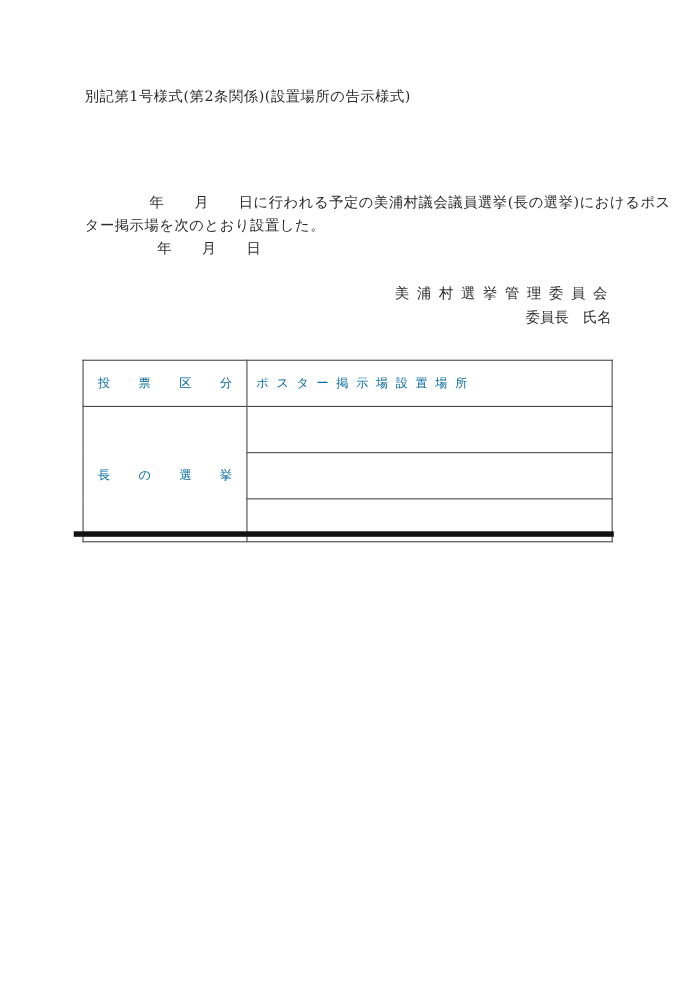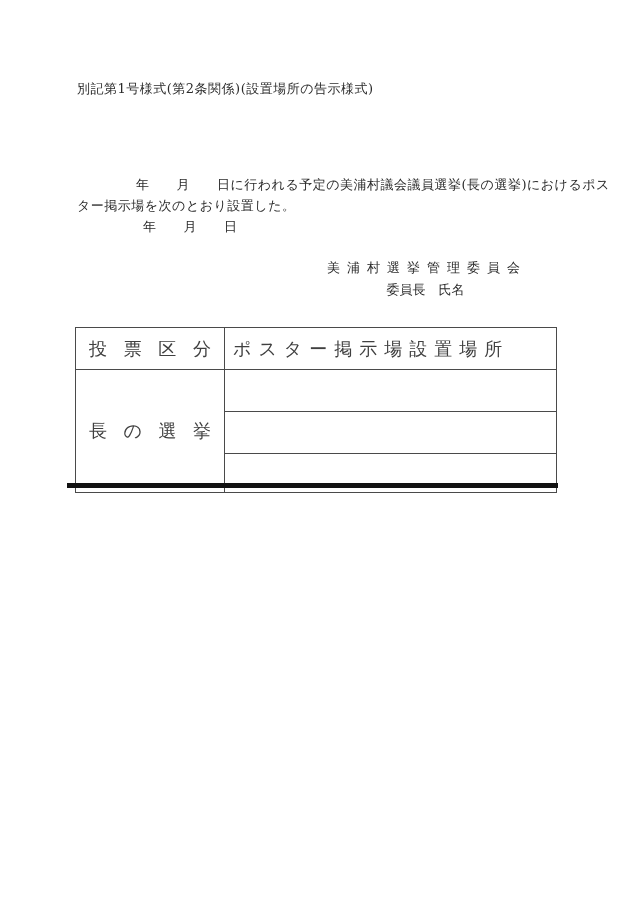--- a/index.html
+++ b/index.html
@@ -25,45 +25,45 @@
     position: absolute;
     font-size: 13px;
     line-height: 15px;
     white-space: pre;
     letter-spacing: 0.5px;
   }
   
   .sig {
     position: absolute;
     top: 260px;
-    left: 327px;
+    left: 359px;
     width: 197px;
     font-size: 13px;
     line-height: 15px;
   }
   .sig-committee {
     letter-spacing: 7px;
     white-space: nowrap;
   }
   .sig-chair {
     margin-top: 7px;
     display: flex;
-    justify-content: center;
+    justify-content: flex-end;
     white-space: pre;
   }
   
   .poster-table {
     position: absolute;
     top: 327px;
     left: 75px;
     width: 481px;
     border-collapse: collapse;
     table-layout: fixed;
-    font-size: 18px;
-    color: #404040;
+    font-size: 11px;
+    color: #0369a1;
   }
   .poster-table th,
   .poster-table td {
     border: 1px solid #4a4a4a;
     font-weight: normal;
     background: #ffffff;
     vertical-align: middle;
   }
   .poster-table .hdr th {
     height: 39px;

